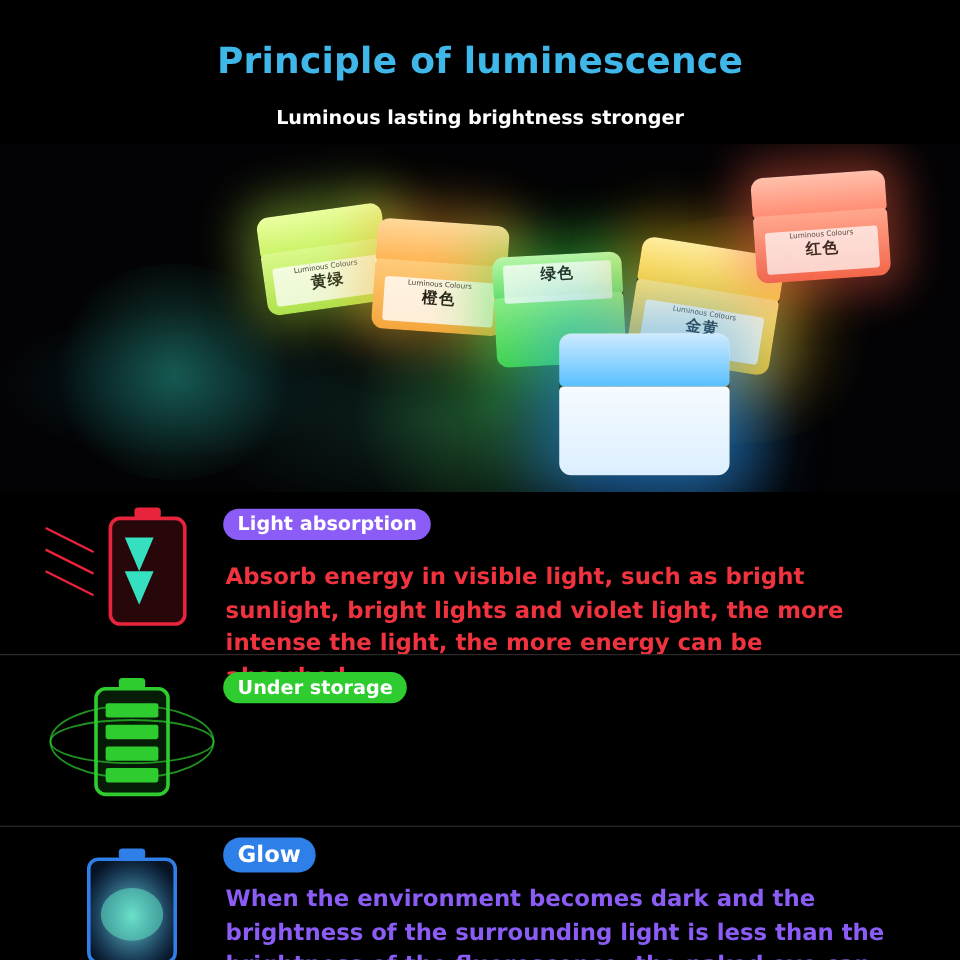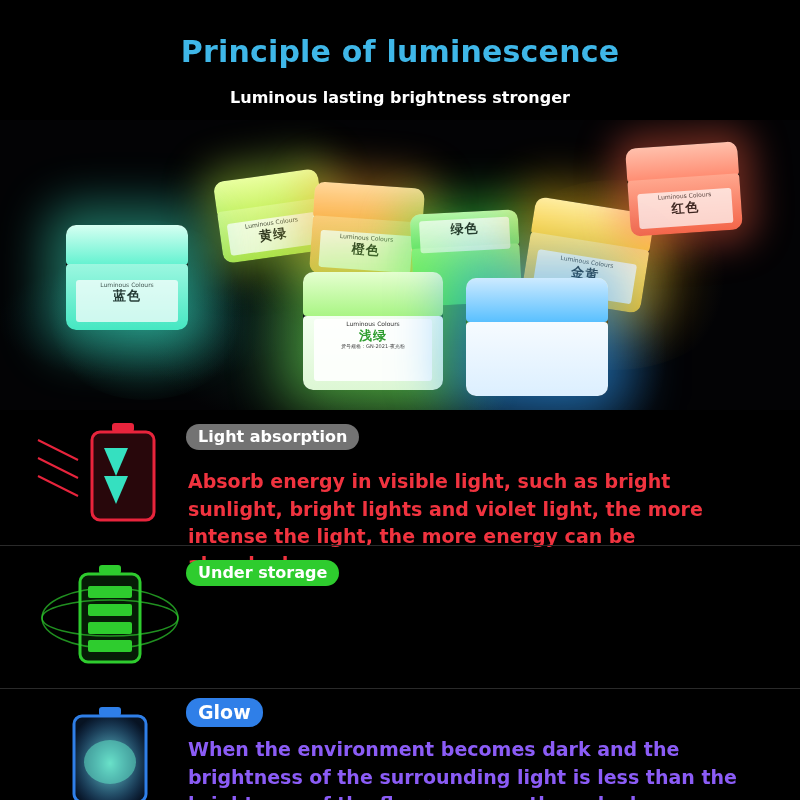--- a/index.html
+++ b/index.html
@@ -198,38 +198,21 @@
 
     <div class="jar" style="left:628px; top:25px; width:112px; height:88px; transform:rotate(-4deg); box-shadow:0 0 36px 14px rgba(255,95,70,0.42);">
       <div class="lid" style="height:34px; background:linear-gradient(180deg,#ffc0ac,#ff8b70);"></div>
       <div class="body" style="height:56px; background:linear-gradient(180deg,#ffa78e,#f4664a);"></div>
       <div class="label" style="opacity:0.8;">
         <span class="en">Luminous Colours</span>
         <span class="cn">红色</span>
       </div>
     </div>
 
-    <div class="jar" style="left:66px; top:105px; width:122px; height:105px; box-shadow:0 0 48px 20px rgba(60,235,200,0.45);">
-      <div class="lid" style="height:40px; background:linear-gradient(180deg,#d6fff2,#63f2d0);"></div>
-      <div class="body" style="height:66px; background:linear-gradient(180deg,#9cf7e0,#45e7c2);"></div>
-      <div class="label" style="opacity:0.82;">
-        <span class="en">Luminous Colours</span>
-        <span class="cn">蓝色</span>
-      </div>
-    </div>
-
-    <div class="jar" style="left:303px; top:152px; width:140px; height:118px; box-shadow:0 0 52px 22px rgba(125,255,90,0.48);">
-      <div class="lid" style="height:44px; background:linear-gradient(180deg,#e6ffd0,#a9f584);"></div>
-      <div class="body" style="height:74px; background:linear-gradient(180deg,#f3fff0,#ddf7d4);"></div>
-      <div class="label" style="top:40%; height:52%;">
-        <span class="en">Luminous Colours</span>
-        <span class="cn" style="color:#2f9e2f;">浅绿</span>
-        <span class="sub">货号规格：GN-2021-夜光粉</span>
-      </div>
-    </div>
+
 
     <div class="jar" style="left:466px; top:158px; width:142px; height:118px; box-shadow:0 0 52px 22px rgba(45,160,255,0.50);">
       <div class="lid" style="height:44px; background:linear-gradient(180deg,#cdeaff,#59c0ff);"></div>
       <div class="body" style="height:74px; background:linear-gradient(180deg,#f6fbff,#dcefff);"></div>
     </div>
   </div>
 
   <div class="step" style="top:410px; height:130px;">
 
     <svg class="battery-icon" width="160" height="110" viewBox="0 0 160 110" style="position:absolute; left:30px; top:8px;">
@@ -239,21 +222,21 @@
         <line x1="8" y1="22" x2="48" y2="42"></line>
         <line x1="8" y1="40" x2="48" y2="60"></line>
         <line x1="8" y1="58" x2="48" y2="78"></line>
       </g>
       <g fill="#35e0c0">
         <polygon points="74,30 98,30 86,58"></polygon>
         <polygon points="74,58 98,58 86,86"></polygon>
       </g>
     </svg>
 
-    <div class="step-badge" style="left:186px; top:14px; background:#737373;">Light absorption</div>
+    <div class="step-badge" style="left:186px; top:14px; background:#8b5cf6;">Light absorption</div>
 
     <div class="step-text" style="left:188px; top:58px; color:#f0333f;">Absorb energy in visible light, such as bright sunlight, bright lights and violet light, the more intense the light, the more energy can be absorbed.</div>
   </div>
 
   <div class="divider" style="top:545px;"></div>
 
   <div class="step" style="top:552px; height:130px;">
 
     <svg class="battery-icon" width="160" height="110" viewBox="0 0 160 110" style="position:absolute; left:30px; top:8px;">
       <ellipse cx="80" cy="58" rx="68" ry="30" fill="none" stroke="#2ecc2e" stroke-width="1.5" opacity="0.7"></ellipse>

